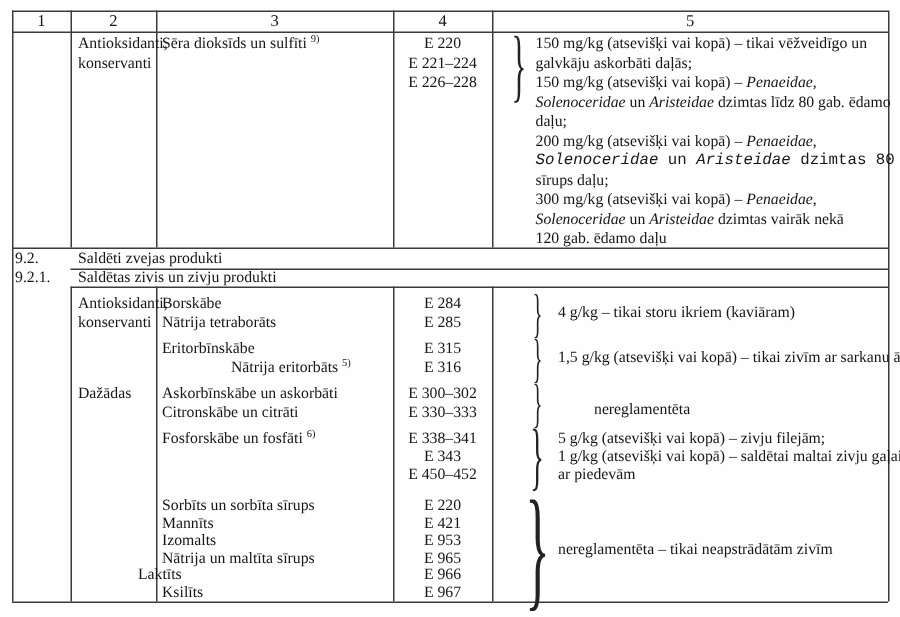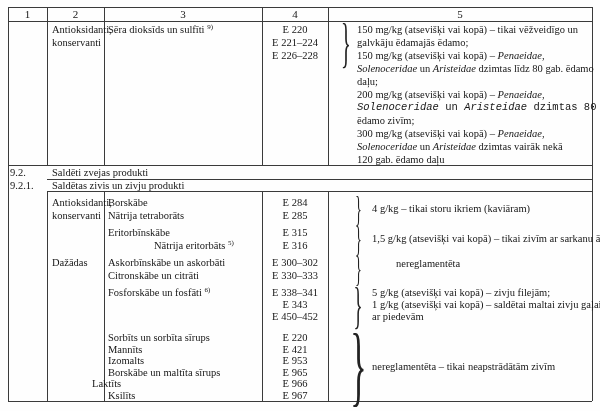--- a/index.html
+++ b/index.html
@@ -48,27 +48,27 @@
       <div class="abs" style="left: 52px; top: 24px;"><span>Antioksidanti,</span></div>
       <div class="abs" style="left: 52px; top: 37px;"><span>konservanti</span></div>
       <div class="abs" style="left: 108px; top: 24px;"><span>Sēra dioksīds un sulfīti </span><span class="sup">9)</span></div>
       <div class="abs ctr" style="left: 262px; top: 24px; width: 66px;"><span>E 220</span></div>
       <div class="abs ctr" style="left: 262px; top: 37px; width: 66px;"><span>E 221–224</span></div>
       <div class="abs ctr" style="left: 262px; top: 50px; width: 66px;"><span>E 226–228</span></div>
       <div class="brace" style="left: 338px; top: 23px; width: 16px; height: 41px;">
         <span style="font-size: 41px; line-height: 41px; transform: scale(0.5, 1.32);">}</span>
       </div>
       <div class="abs" style="left: 357px; top: 24px;"><span>150 mg/kg (atsevišķi vai kopā) – tikai vēžveidīgo un</span></div>
-      <div class="abs" style="left: 357px; top: 37px;"><span>galvkāju ēdamajās ēdamo;</span></div>
+      <div class="abs" style="left: 357px; top: 37px;"><span>galvkāju askorbāti daļās;</span></div>
       <div class="abs" style="left: 357px; top: 50px;"><span>150 mg/kg (atsevišķi vai kopā) – </span><span class="it">Penaeidae</span><span>,</span></div>
       <div class="abs" style="left: 357px; top: 63px;"><span class="it">Solenoceridae</span><span> un </span><span class="it">Aristeidae</span><span> dzimtas līdz 80 gab. ēdamo</span></div>
       <div class="abs" style="left: 357px; top: 76px;"><span>daļu;</span></div>
       <div class="abs" style="left: 357px; top: 89px;"><span>200 mg/kg (atsevišķi vai kopā) – </span><span class="it">Penaeidae</span><span>,</span></div>
       <div class="abs" style="left: 357px; top: 102px; font-family: Liberation Mono, monospace;"><span class="it">Solenoceridae</span><span> un </span><span class="it">Aristeidae</span><span> dzimtas 80 līdz 120 gab.</span></div>
-      <div class="abs" style="left: 357px; top: 115px;"><span>ēdamo zivīm;</span></div>
+      <div class="abs" style="left: 357px; top: 115px;"><span>sīrups daļu;</span></div>
       <div class="abs" style="left: 357px; top: 128px;"><span>300 mg/kg (atsevišķi vai kopā) – </span><span class="it">Penaeidae</span><span>,</span></div>
       <div class="abs" style="left: 357px; top: 141px;"><span class="it">Solenoceridae</span><span> un </span><span class="it">Aristeidae</span><span> dzimtas vairāk nekā</span></div>
       <div class="abs" style="left: 357px; top: 154px;"><span>120 gab. ēdamo daļu</span></div>
     </div>
 
   <div>
     <div class="abs" style="left:10px;top:167px;">9.2.</div>
     <div class="abs" style="left:52px;top:167px;">Saldēti zvejas produkti</div>
   </div>
 
@@ -97,35 +97,35 @@
       </div>
       <div class="abs" style="left: 372px; top: 233.25px;"><span>1,5 g/kg (atsevišķi vai kopā) – tikai zivīm ar sarkanu ādu</span></div>
       <div class="abs" style="left: 52px; top: 257px;"><span>Dažādas</span></div>
       <div class="abs" style="left: 108px; top: 257px;"><span>Askorbīnskābe un askorbāti</span></div>
       <div class="abs" style="left: 108px; top: 269.5px;"><span>Citronskābe un citrāti</span></div>
       <div class="abs ctr" style="left: 262px; top: 257px; width: 66px;"><span>E 300–302</span></div>
       <div class="abs ctr" style="left: 262px; top: 269.5px; width: 66px;"><span>E 330–333</span></div>
       <div class="brace" style="left: 350px; top: 256px; width: 16px; height: 27px;">
         <span style="font-size: 27px; line-height: 27px; transform: scale(0.5, 1.32);">}</span>
       </div>
-      <div class="abs" style="left: 372px; top: 258px; padding-left: 24px;"><span>nereglamentēta</span></div>
+      <div class="abs" style="left: 372px; top: 268px; padding-left: 24px;"><span>nereglamentēta</span></div>
       <div class="abs" style="left: 108px; top: 287px;"><span>Fosforskābe un fosfāti </span><span class="sup">6)</span></div>
       <div class="abs ctr" style="left: 262px; top: 287px; width: 66px;"><span>E 338–341</span></div>
       <div class="abs ctr" style="left: 262px; top: 299px; width: 66px;"><span>E 343</span></div>
       <div class="abs ctr" style="left: 262px; top: 311px; width: 66px;"><span>E 450–452</span></div>
       <div class="brace" style="left: 350px; top: 286px; width: 16px; height: 38px;">
         <span style="font-size: 38px; line-height: 38px; transform: scale(0.5, 1.32);">}</span>
       </div>
       <div class="abs" style="left: 372px; top: 287px;"><span>5 g/kg (atsevišķi vai kopā) – zivju filejām;</span></div>
       <div class="abs" style="left: 372px; top: 299px;"><span>1 g/kg (atsevišķi vai kopā) – saldētai maltai zivju gaļai</span></div>
       <div class="abs" style="left: 372px; top: 311px;"><span>ar piedevām</span></div>
       <div class="abs" style="left: 108px; top: 332px;"><span>Sorbīts un sorbīta sīrups</span></div>
       <div class="abs" style="left: 108px; top: 343.6px;"><span>Mannīts</span></div>
       <div class="abs" style="left: 108px; top: 355.2px;"><span>Izomalts</span></div>
-      <div class="abs" style="left: 108px; top: 366.8px;"><span>Borskābe un maltīta sīrups</span></div>
+      <div class="abs" style="left: 108px; top: 366.8px;"><span>Nātrija un maltīta sīrups</span></div>
       <div class="abs" style="left: 92px; top: 378.4px;"><span>Laktīts</span></div>
       <div class="abs" style="left: 108px; top: 390px;"><span>Ksilīts</span></div>
       <div class="abs ctr" style="left: 262px; top: 332px; width: 66px;"><span>E 220</span></div>
       <div class="abs ctr" style="left: 262px; top: 343.6px; width: 66px;"><span>E 421</span></div>
       <div class="abs ctr" style="left: 262px; top: 355.2px; width: 66px;"><span>E 953</span></div>
       <div class="abs ctr" style="left: 262px; top: 366.8px; width: 66px;"><span>E 965</span></div>
       <div class="abs ctr" style="left: 262px; top: 378.4px; width: 66px;"><span>E 966</span></div>
       <div class="abs ctr" style="left: 262px; top: 390px; width: 66px;"><span>E 967</span></div>
       <div class="brace" style="left: 350px; top: 331px; width: 16px; height: 68px;">
         <span style="font-size: 68px; line-height: 68px; transform: scale(0.5, 1.32);">}</span>

